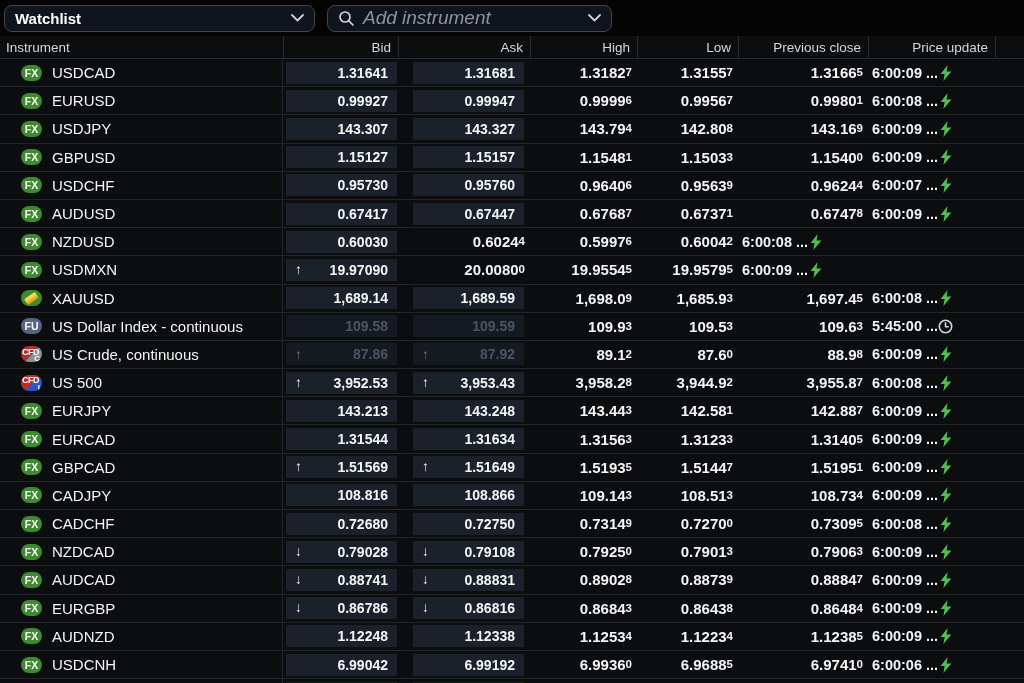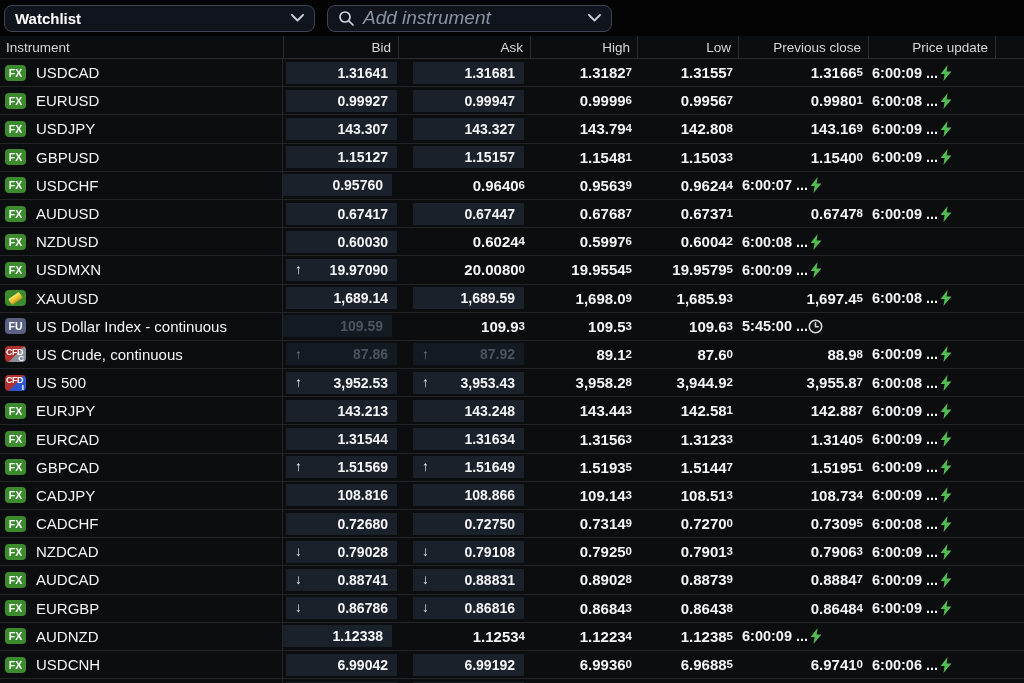--- a/index.html
+++ b/index.html
@@ -18,22 +18,22 @@
   .header-row{height:22px;color:#d5d7da;font-size:13.5px;border-bottom:1px solid #2b2c30;}
   .header-row .hcell{display:flex;align-items:center;height:100%;box-sizing:border-box;}
   .header-row .hcell.r{justify-content:flex-end;padding-right:7px;text-align:center;}
   .header-row .hcell.l{padding-left:6px;}
   .header-row .hcell.b{border-left:1px solid #2b2c30;}
   
   .row{height:28.2px;box-sizing:border-box;border-bottom:1px solid #232428;cursor:pointer;}
   .cell{display:flex;align-items:center;box-sizing:border-box;min-width:0;}
   .cell.instrument{gap:10px;padding-left:5px;border-right:1px solid #232428;}
   .iname{color:#f4f5f6;font-size:15px;white-space:nowrap;overflow:hidden;}
-  .badge{width:21px;height:16px;border-radius:4px;flex:none;display:flex;align-items:center;justify-content:center;
-         color:#fff;font-size:10.5px;font-weight:700;position:relative;overflow:hidden;}
+  .badge{width:21px;height:16px;border-radius:9px;flex:none;display:flex;align-items:center;justify-content:center;
+         color:#fff;font-size:10.5px;font-weight:700;position:relative;overflow:hidden;margin-left:16px;}
   .badge.fx,.badge.gold{background:#3c8b2f;}
   .badge.fu{background:#5a6182;}
   .badge.cfd-c{background:linear-gradient(135deg,#b13030 52%,#8a8f99 52%);}
   .badge.cfd-i{background:linear-gradient(135deg,#b13030 52%,#2d55cc 52%);}
   .badge .cfd-main{position:absolute;top:0.5px;left:1px;font-size:9px;font-weight:700;letter-spacing:-0.5px;}
   .badge .cfd-sub{position:absolute;bottom:-1px;right:2px;font-size:8px;font-weight:700;}
   .goldbar{width:13px;height:7px;transform:rotate(-35deg);border-radius:1px;
            background:linear-gradient(180deg,#f7e76d 0%,#e8c52f 55%,#c3951d 100%);}
   .cell.bid{justify-content:flex-end;padding-right:1px;}
   .cell.ask{justify-content:flex-end;padding-right:6px;}
@@ -248,20 +248,26 @@
           </span>
     </div>
     <div class="cell"></div>
   </div>
 
   <div class="grid row">
     <div class="cell instrument">
       <span class="badge fx">FX</span>
       <span class="iname">USDCHF</span>
     </div>
+    <div class="cell bid">
+      <span class="pill">
+
+        <span class="val">0.95730</span>
+      </span>
+    </div>
     <div class="cell ask">
       <span class="pill">
 
         <span class="val">0.95760</span>
       </span>
     </div>
     <div class="cell num">
           <span>0.9640</span>
           <span class="sd">6</span>
         </div>
@@ -431,20 +437,26 @@
             </svg>
           </span>
     </div>
     <div class="cell"></div>
   </div>
 
   <div class="grid row">
     <div class="cell instrument">
       <span class="badge fu">FU</span>
       <span class="iname">US Dollar Index - continuous</span>
+    </div>
+    <div class="cell bid">
+      <span class="pill dim">
+
+        <span class="val">109.58</span>
+      </span>
     </div>
     <div class="cell ask">
       <span class="pill dim">
 
         <span class="val">109.59</span>
       </span>
     </div>
     <div class="cell num">
           <span>109.9</span>
           <span class="sd">3</span>
@@ -873,20 +885,26 @@
           </span>
     </div>
     <div class="cell"></div>
   </div>
 
   <div class="grid row">
     <div class="cell instrument">
       <span class="badge fx">FX</span>
       <span class="iname">AUDNZD</span>
     </div>
+    <div class="cell bid">
+      <span class="pill">
+
+        <span class="val">1.12248</span>
+      </span>
+    </div>
     <div class="cell ask">
       <span class="pill">
 
         <span class="val">1.12338</span>
       </span>
     </div>
     <div class="cell num">
           <span>1.1253</span>
           <span class="sd">4</span>
         </div>

